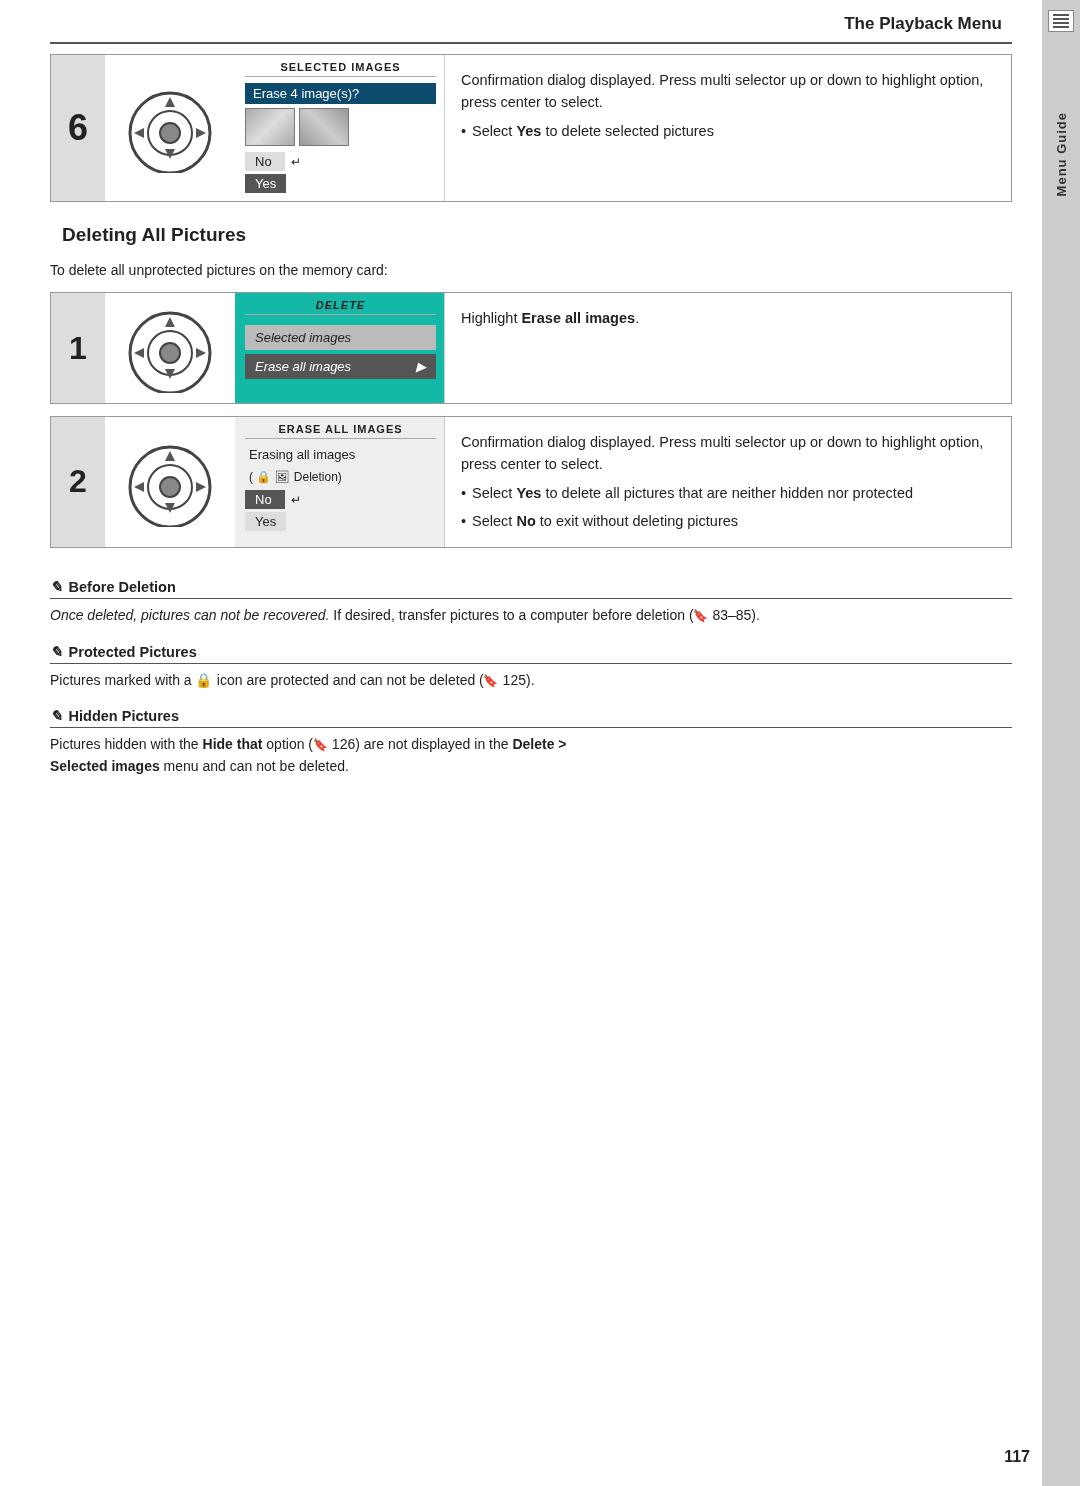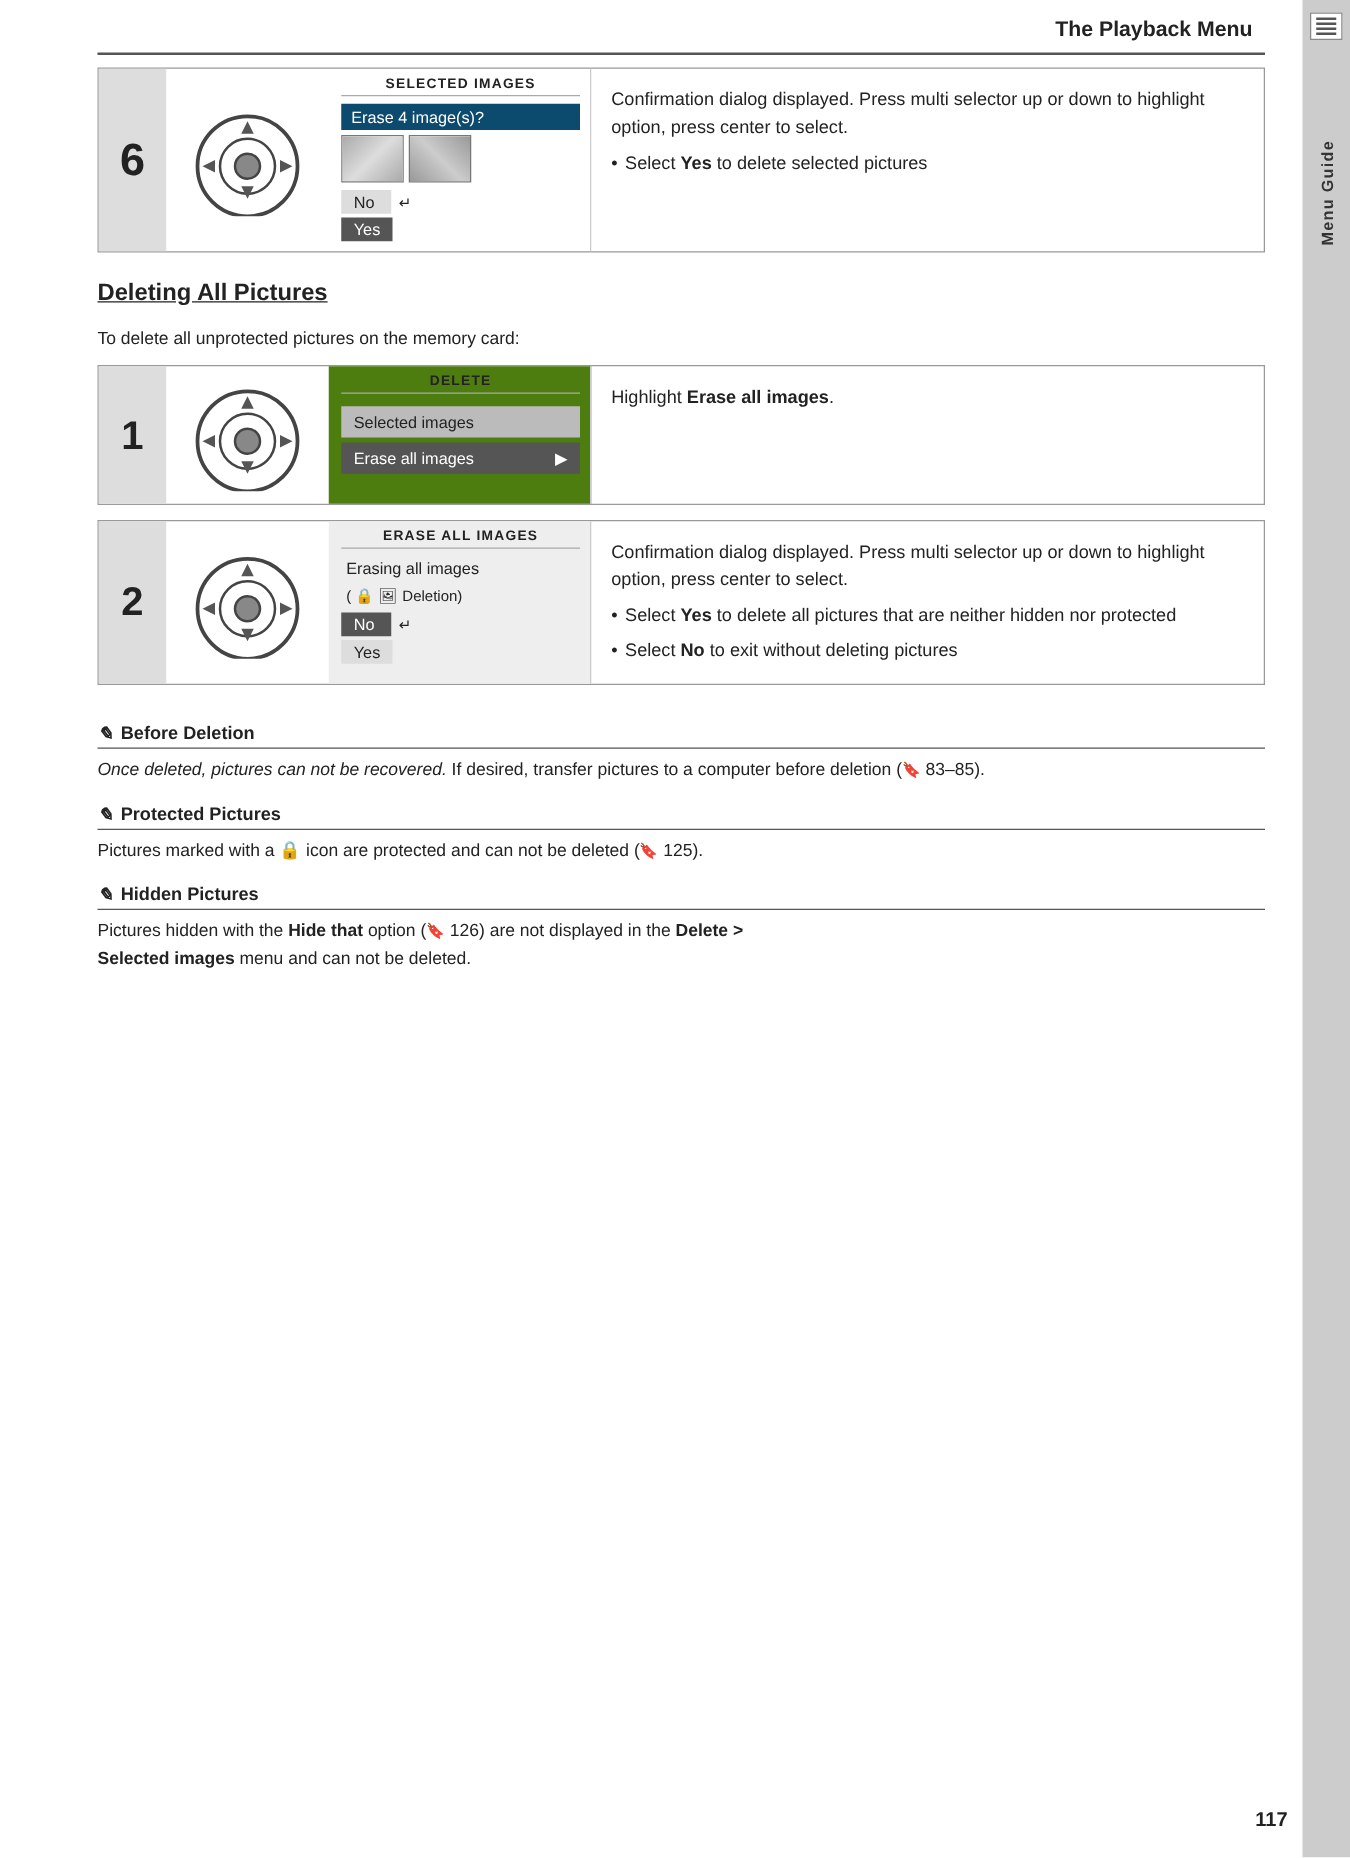--- a/index.html
+++ b/index.html
@@ -48,21 +48,21 @@
       justify-content: center;
     }
 
     
     .main {
       position: absolute;
       left: 0;
       top: 0;
       width: 1042px;
       height: 1486px;
-      padding: 0 30px 30px 78px;
+      padding: 0 30px 30px 50px;
     }
 
     
     .page-header {
       text-align: right;
       padding: 14px 10px 8px 0;
       border-bottom: 2px solid #555;
       margin-bottom: 10px;
     }
     .page-header-title {
@@ -114,22 +114,21 @@
     }
     .step-desc .bullet::before {
       content: '•';
       flex-shrink: 0;
     }
 
     
     .section-heading {
       font-size: 19px;
       font-weight: bold;
-      margin: 20px 0 6px 0;
-      text-decoration: underline;
+      margin: 20px 0 6px 12px;
     }
     .section-subtext {
       font-size: 14px;
       margin-bottom: 14px;
       margin-top: 16px;
     }
 
     
     .step6-container {
       border: 1px solid #999;
@@ -247,21 +246,22 @@
       font-size: 16px;
       font-weight: bold;
     }
 
     
     .delete-menu {
       width: 210px;
       flex-shrink: 0;
       padding: 6px 8px 8px 10px;
       border-right: 1px solid #ccc;
-      background: #4d7c0f;
+      background: #14b8a6;
+      font-style: italic;
     }
     .delete-menu-title {
       font-size: 11px;
       font-weight: bold;
       text-align: center;
       letter-spacing: 1px;
       text-transform: uppercase;
       border-bottom: 1px solid #aaa;
       padding-bottom: 3px;
       margin-bottom: 10px;

